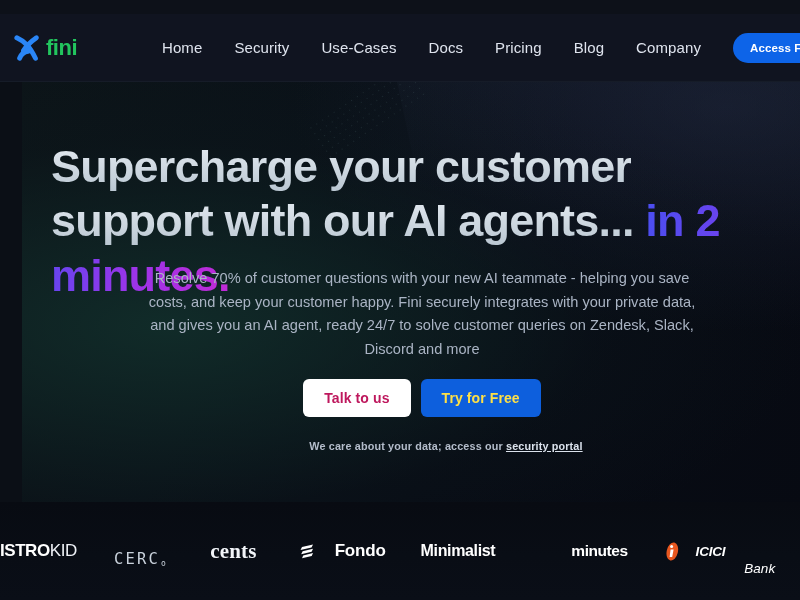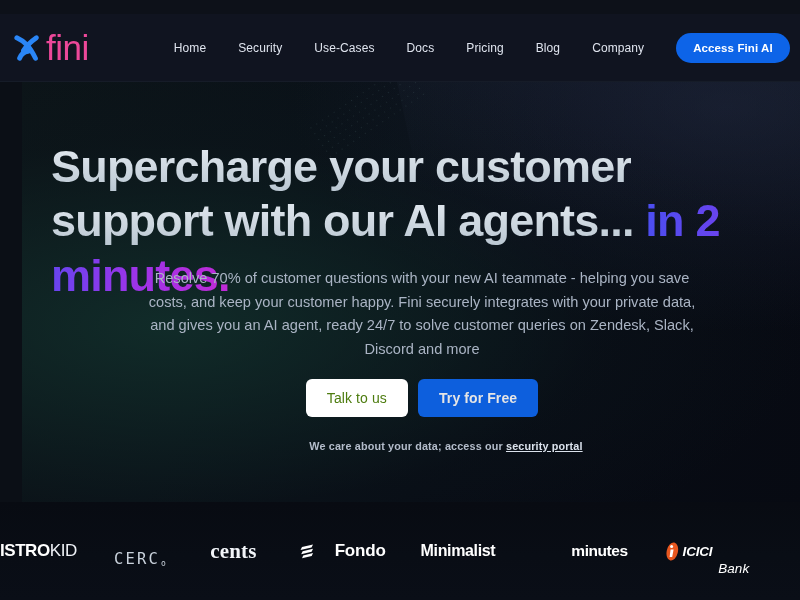--- a/index.html
+++ b/index.html
@@ -19,26 +19,26 @@
   
   .navbar {
     position:absolute; top:14px; left:0; width:800px; height:68px;
     background:#101420;
     display:flex; align-items:center;
     border-bottom:1px solid #161c28;
   }
   .brand { display:flex; align-items:center; margin-left:13px; gap:3px; }
   .brand-mark { width:30px; height:28px; display:block; }
   .brand-word {
-    font-size:35px; font-weight:400; color:#ec4899;
+    font-size:22px; font-weight:700; color:#22c55e;
     letter-spacing:-0.5px; line-height:1;
   }
   .navlinks { display:flex; align-items:center; margin-left:69px; }
   .navlink {
-    color:#dfe4ee; font-size:12px; font-weight:500;
+    color:#dfe4ee; font-size:15px; font-weight:500;
     padding:0 16px; white-space:nowrap; cursor:pointer;
     letter-spacing:0.1px;
   }
   .nav-cta-wrap { display:flex; align-items:center; margin-left:16px; gap:14px; }
   .nav-cta {
     background:#0d64e8; color:#ffffff;
     font-size:11.5px; font-weight:700;
     padding:9px 17px; border-radius:18px;
     white-space:nowrap; cursor:pointer; letter-spacing:0.1px;
   }
@@ -92,22 +92,22 @@
 
   .cta-row {
     position:absolute; top:297px; left:0; width:800px;
     display:flex; justify-content:center; align-items:center; gap:10px;
   }
   .btn {
     font-size:14px; font-weight:700; cursor:pointer;
     border-radius:6px; padding:11px 21px; white-space:nowrap;
     letter-spacing:0.1px;
   }
-  .btn-light { background:#ffffff; color:#4d7c0f; font-weight:400; }
-  .btn-primary { background:#0d5fdd; color:#e5e5e5; }
+  .btn-light { background:#ffffff; color:#be185d; font-weight:700; }
+  .btn-primary { background:#0d5fdd; color:#fde047; }
 
   .security-note {
     position:absolute; top:358px; left:0; width:800px;
     text-align:center; font-size:10.8px; font-weight:700;
     color:#b4bdcb; letter-spacing:0.15px;padding-left:48px;
   }
   .security-note a {
     color:#dbe2ec; text-decoration:underline; cursor:pointer;
   }
 
@@ -128,21 +128,21 @@
   .lg-distrokid .thin { font-weight:400; color:#eef1f6; }
   .lg-cerco { font-size:15.5px; font-weight:500; letter-spacing:2.2px; color:#c9d1db;
               font-family:"DejaVu Sans Mono", monospace; display:flex; align-items:flex-end; }
   .lg-cerco .sup { font-size:8px; margin-left:1px; margin-top:-1px; }
   .lg-cents { font-family:"Liberation Serif", serif; font-size:21px; font-weight:700;
               letter-spacing:0.2px; color:#f2f5f9; }
   .lg-fondo { display:flex; align-items:center; gap:20px; font-size:17px; font-weight:600; letter-spacing:-0.2px; }
   .lg-minimalist { font-size:16px; font-weight:700; letter-spacing:-0.35px; }
   .lg-meesho { font-size:17px; font-weight:700; color:#f0367f; letter-spacing:-0.4px; }
   .lg-liveflow { font-size:15.5px; font-weight:700; letter-spacing:-0.45px; }
-  .lg-icici { display:flex; align-items:center; gap:3px; }
+  .lg-icici { display:flex; align-items:center; gap:16px; }
   .lg-icici .icici-word { font-size:13.5px; font-weight:800; font-style:italic; letter-spacing:-0.2px; }
   .lg-icici .icici-bank { font-size:13.5px; font-weight:400; font-style:italic; margin-left:3px;margin-top:35px; }
 </style>
 </head>
 <body>
 
 <div class="page">
 
   <div class="topstrip"></div>
 

